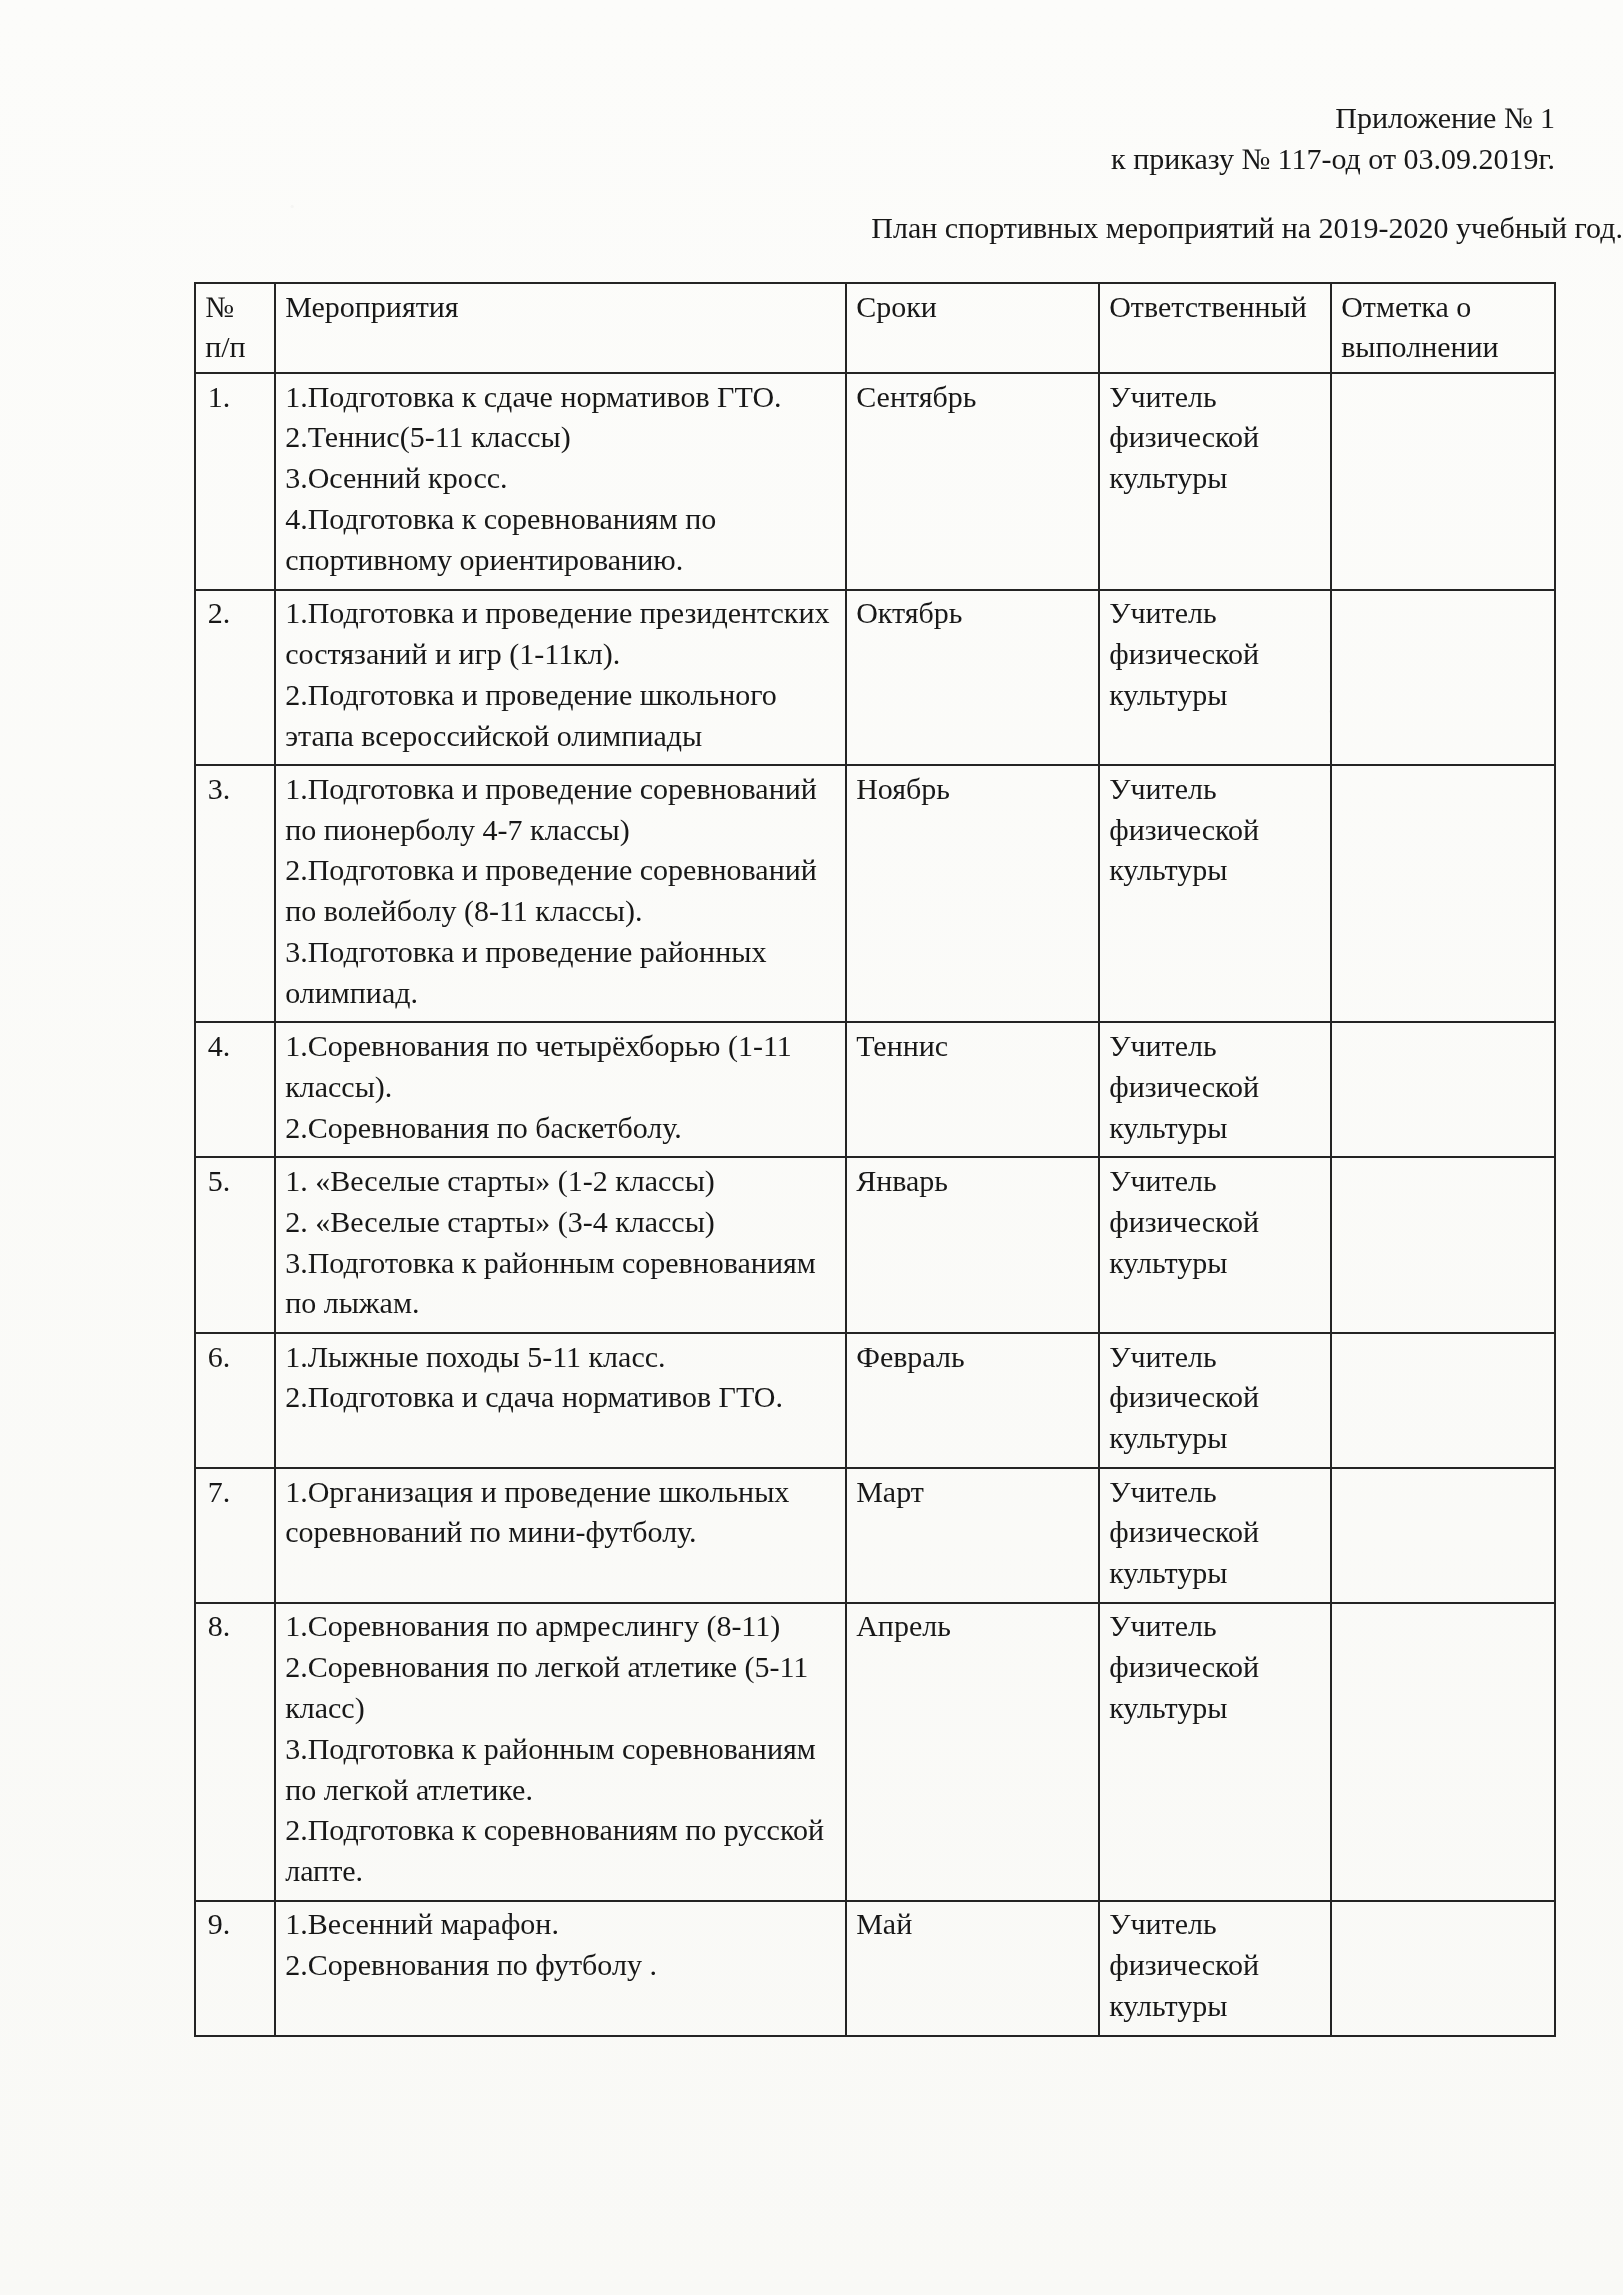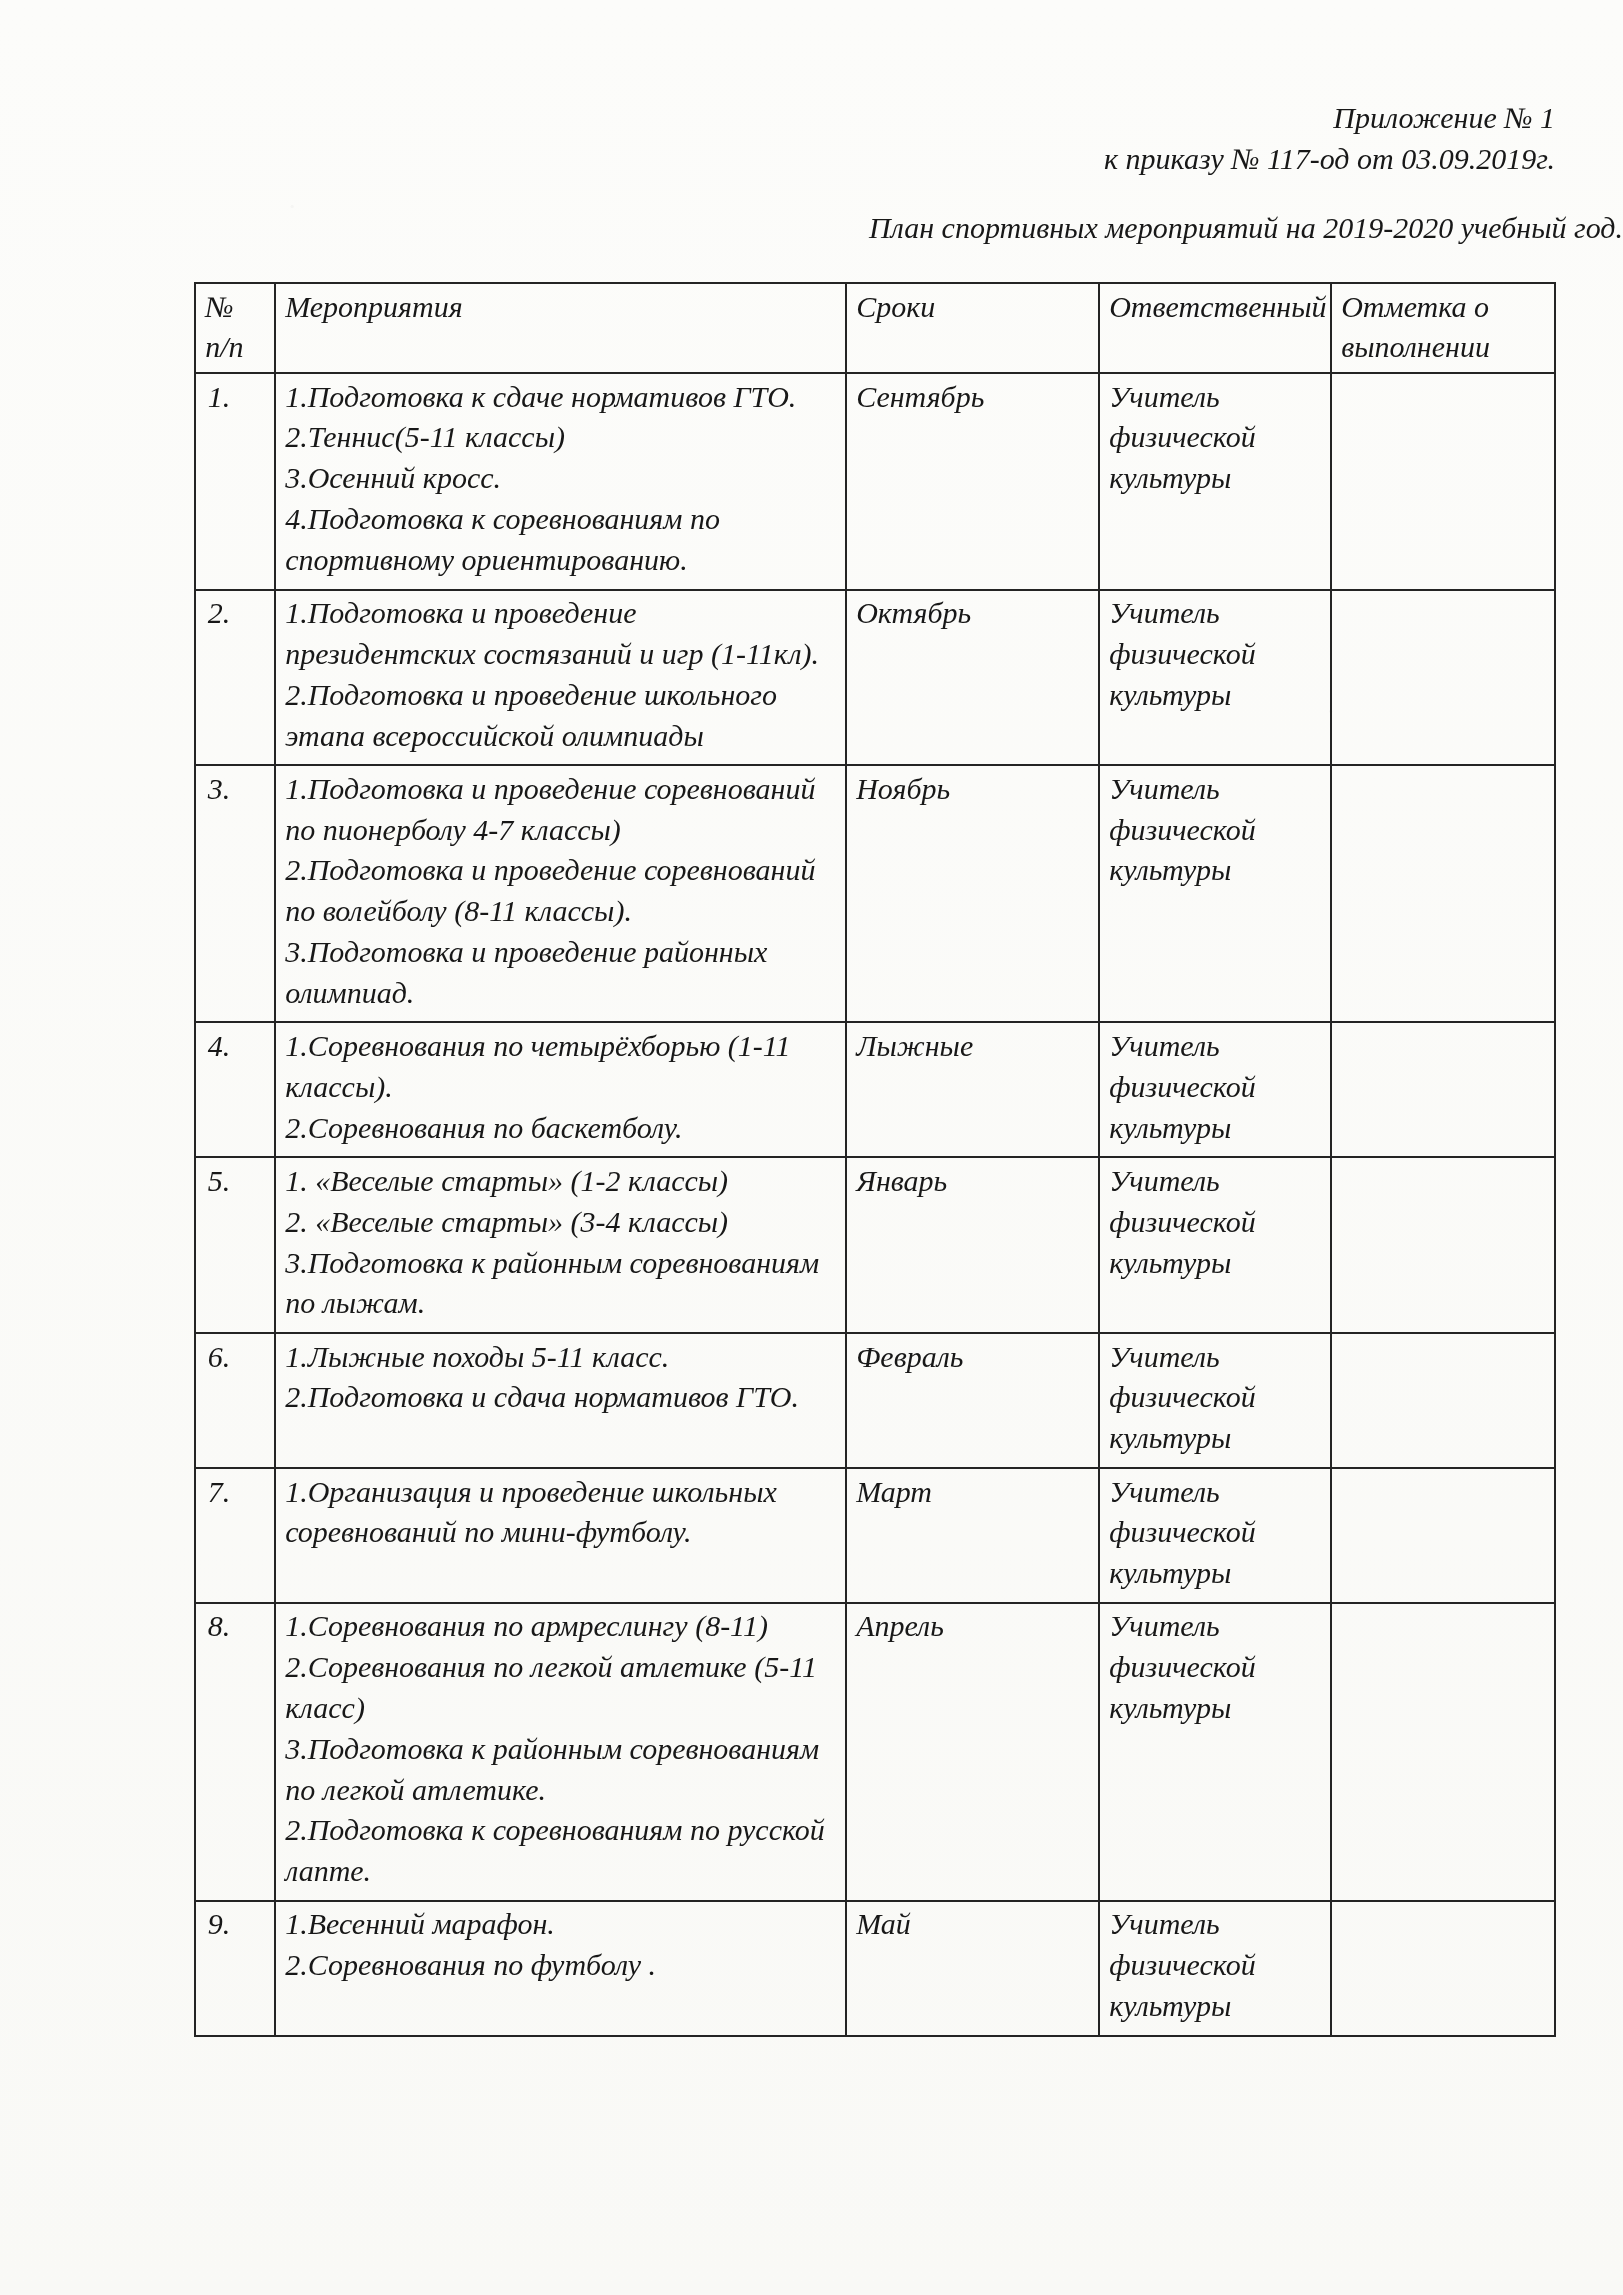--- a/index.html
+++ b/index.html
@@ -11,21 +11,20 @@
     font-family: "Liberation Serif", serif;
     color: #181818;
   }
   .scan-page {
     position: absolute;
     inset: 0;
     background:
       radial-gradient(circle at 18% 9%, rgba(0,0,0,0.025) 0 1.3px, transparent 2px),
       radial-gradient(circle at 82% 31%, rgba(0,0,0,0.03) 0 1.3px, transparent 2px),
       linear-gradient(#fcfcfa, #f9f9f6);
-    font-style: italic;
   }
   .header-block {
     position: absolute;
     top: 98px;
     right: 68px;
     text-align: right;
     font-size: 30px;
     line-height: 1.36;
     white-space: nowrap;
   }
@@ -125,21 +124,21 @@
           <td>Ноябрь</td>
           <td>Учитель физической культуры</td>
           <td></td>
         </tr>
         <tr>
           <td class="cell-number">4.</td>
           <td>
             <div class="event-line">1.Соревнования по четырёхборью (1-11 классы).</div>
             <div class="event-line">2.Соревнования по баскетболу.</div>
           </td>
-          <td>Лыжные</td>
+          <td>Теннис</td>
           <td>Учитель физической культуры</td>
           <td></td>
         </tr>
         <tr>
           <td class="cell-number">5.</td>
           <td>
             <div class="event-line">1. «Веселые старты» (1-2 классы)</div>
             <div class="event-line">2. «Веселые старты» (3-4 классы)</div>
             <div class="event-line">3.Подготовка к районным соревнованиям по лыжам.</div>
           </td>

